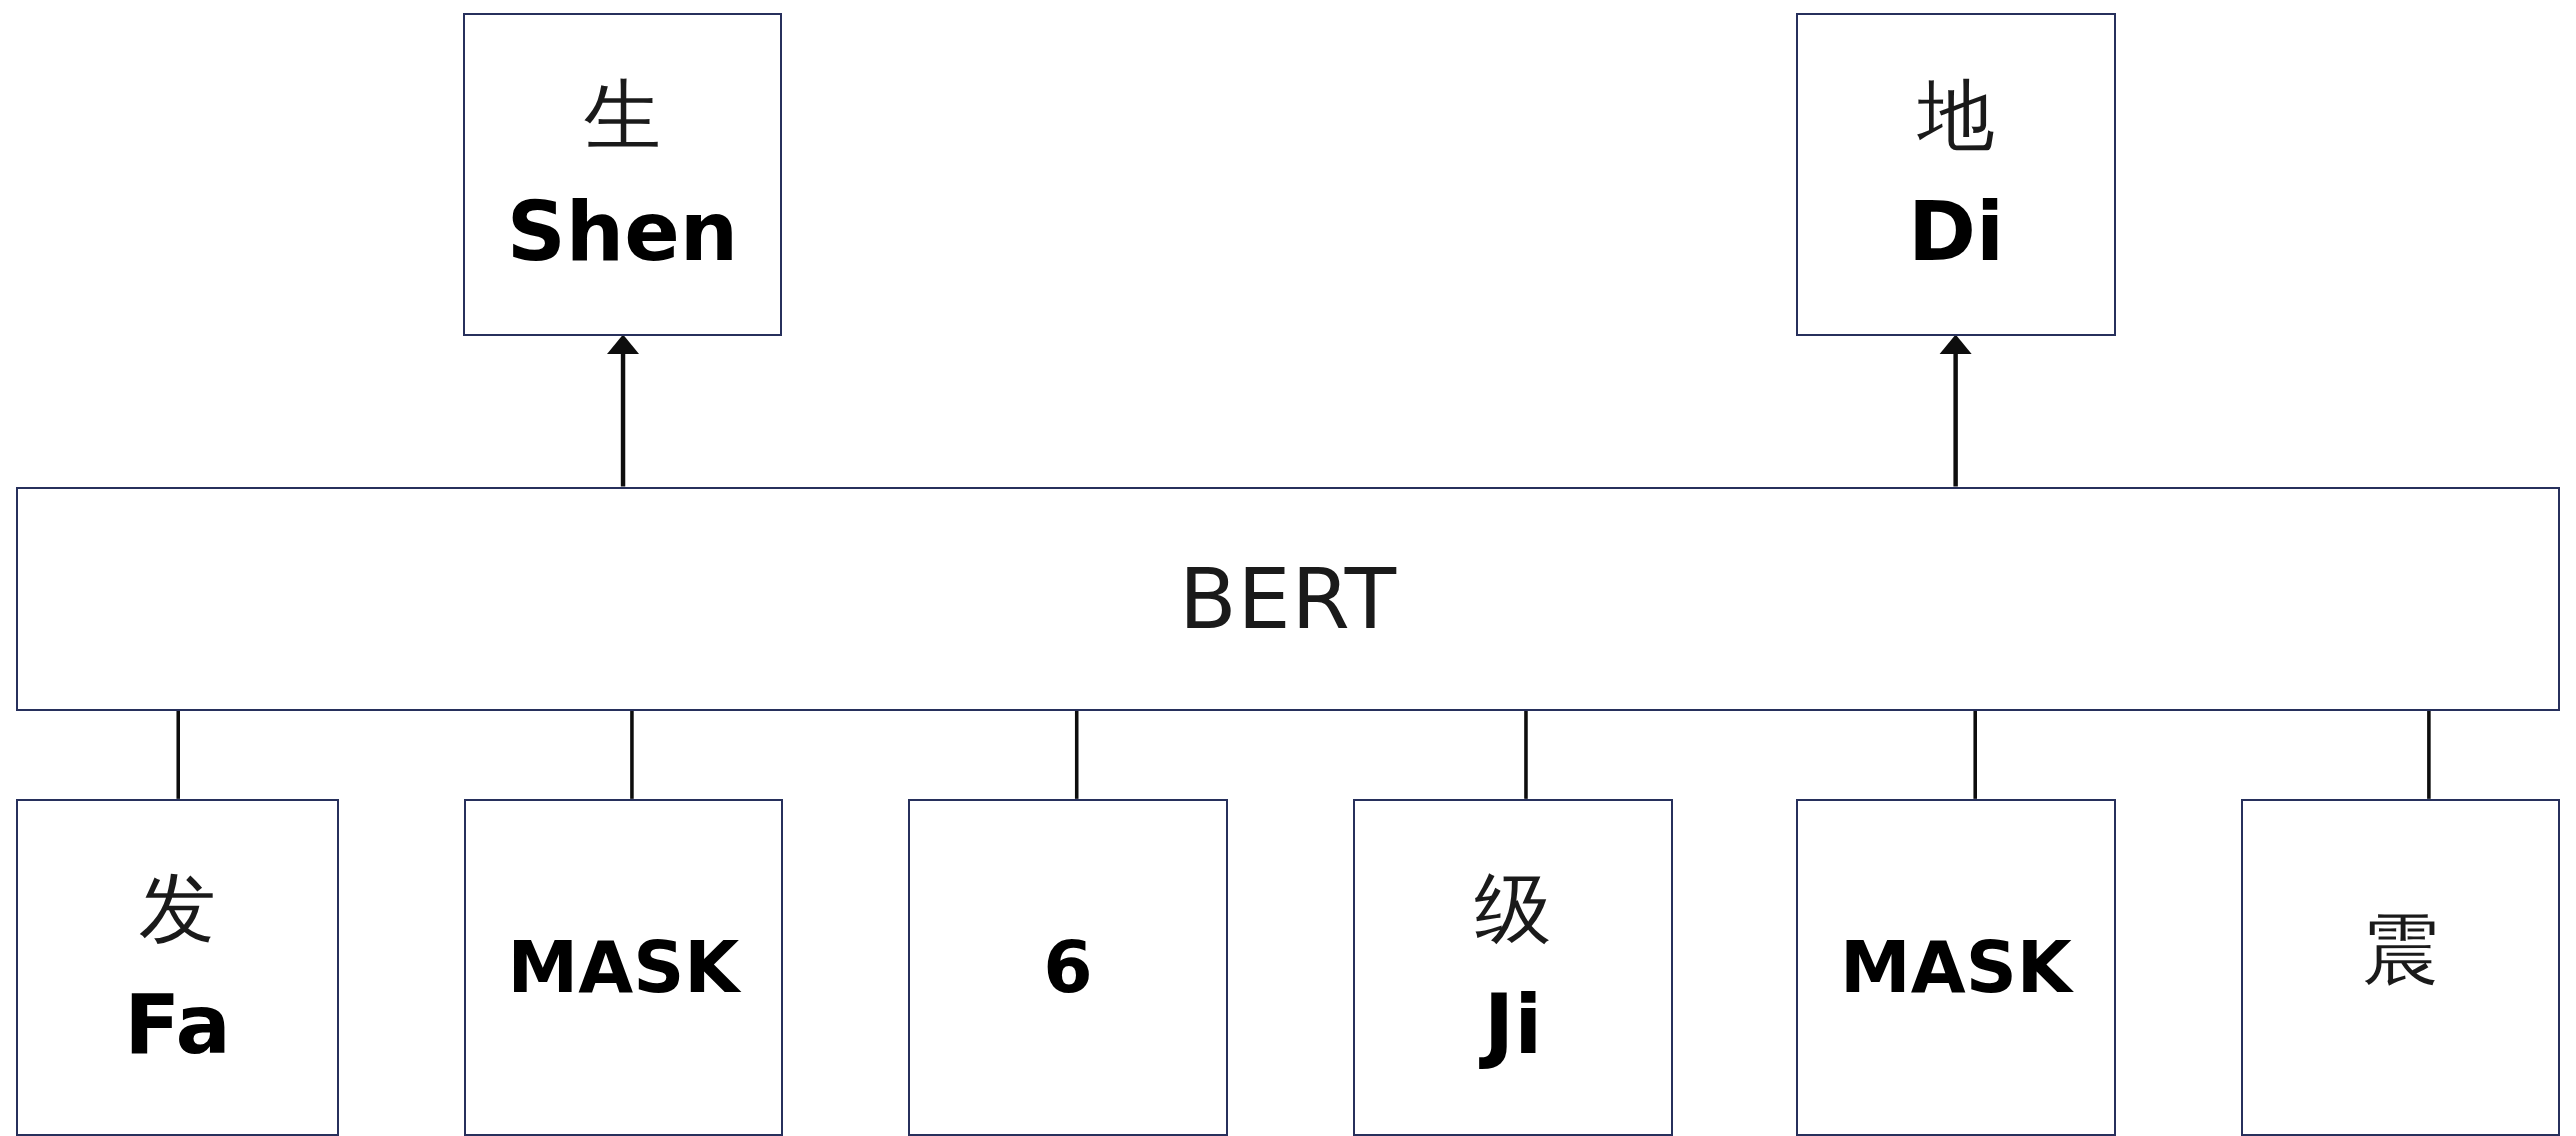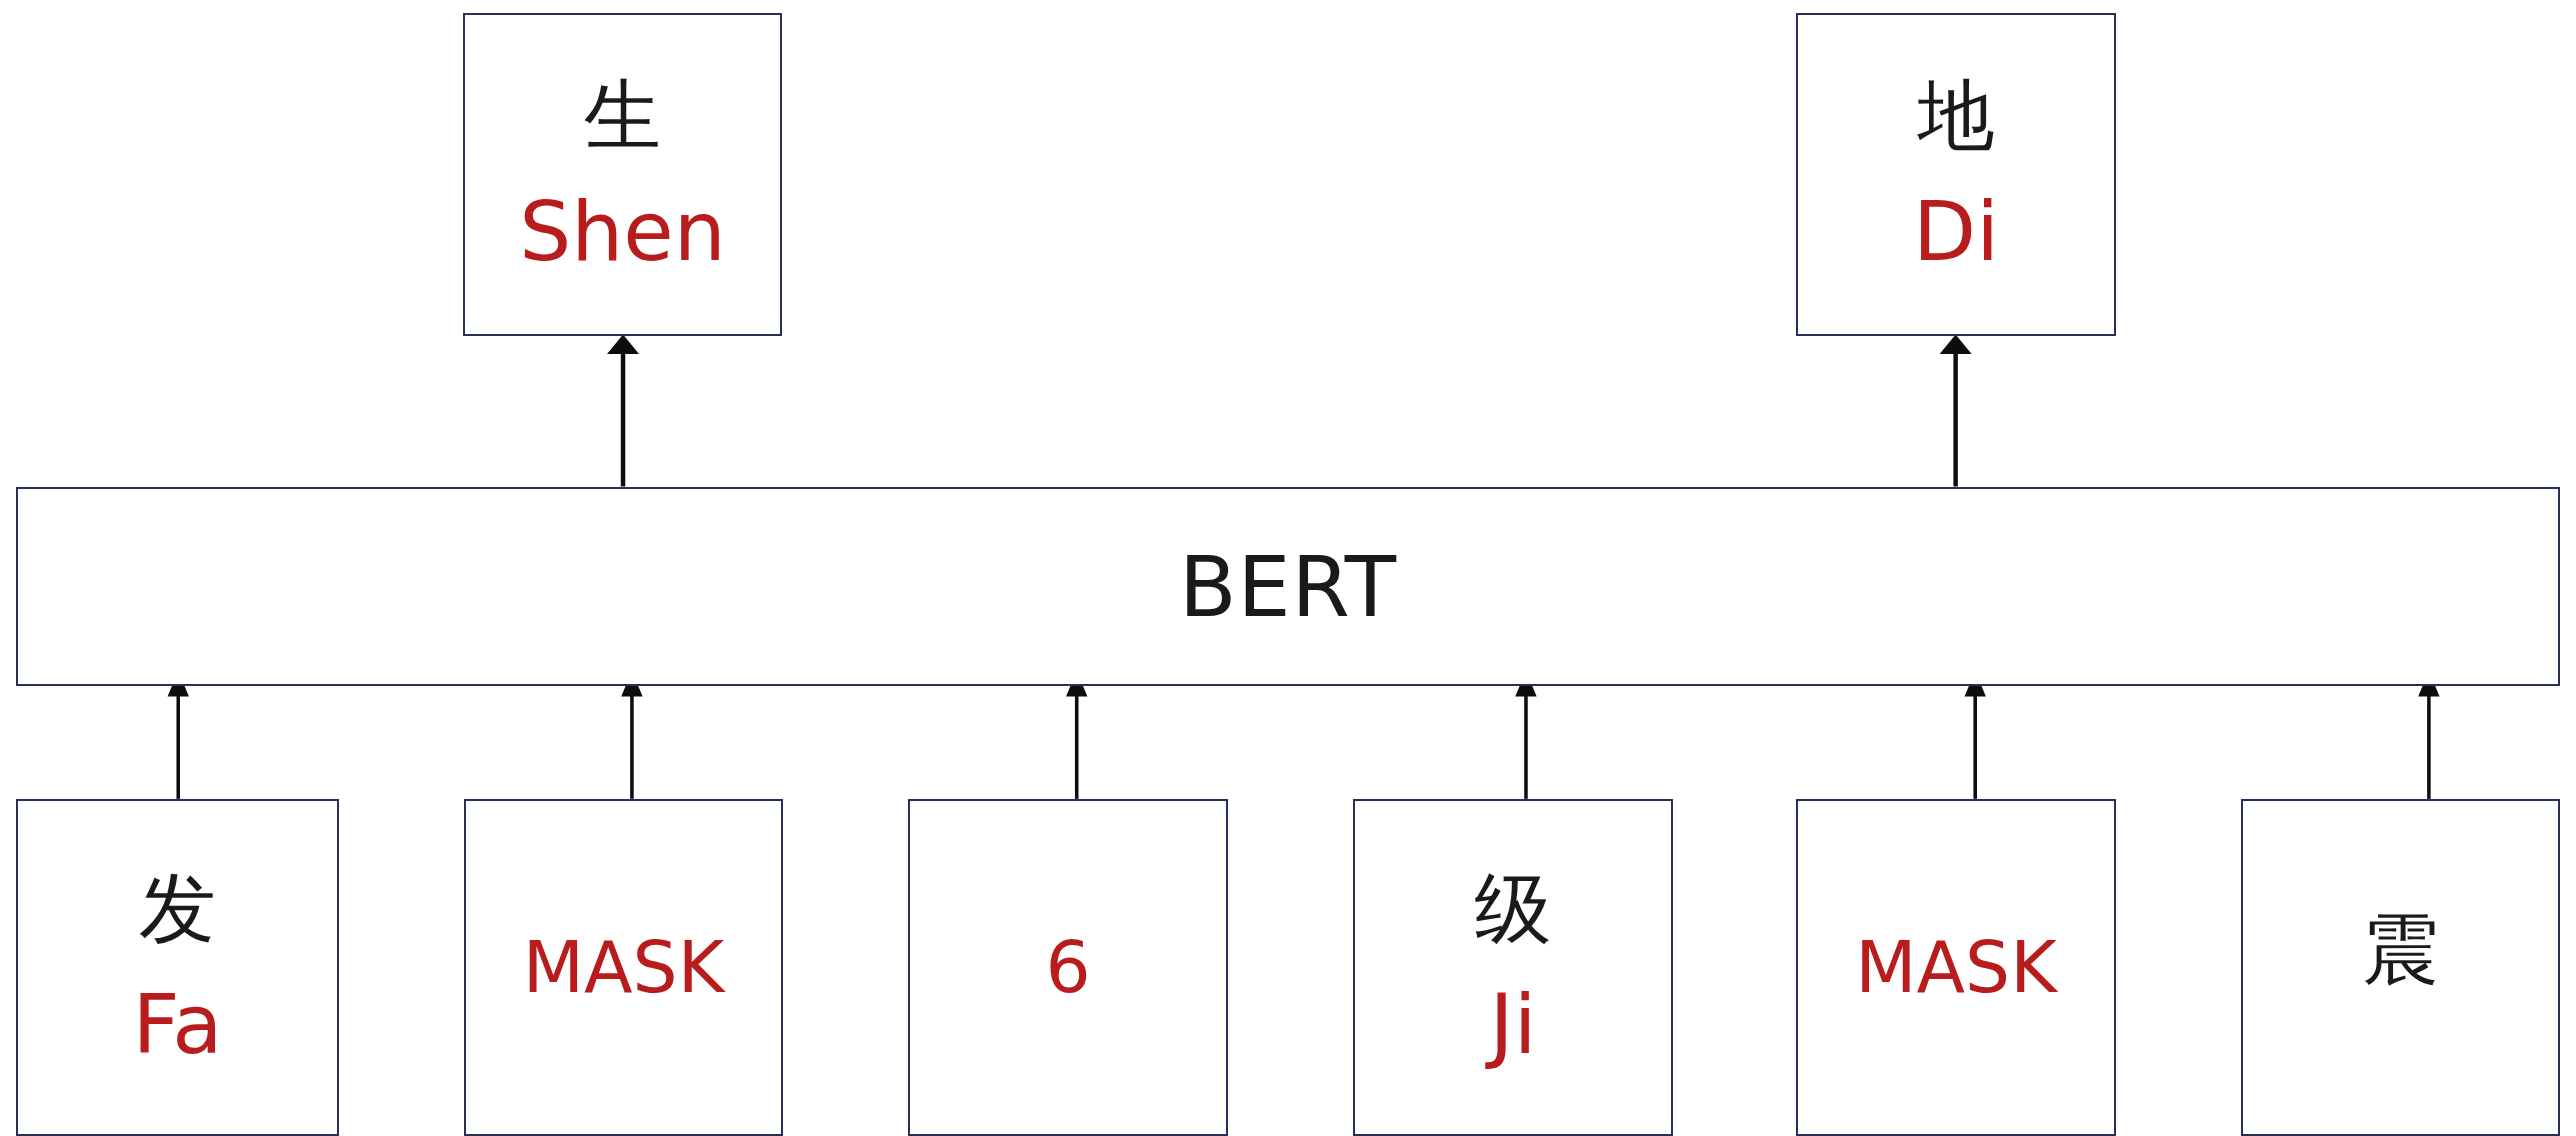--- a/index.html
+++ b/index.html
@@ -34,22 +34,22 @@
     font-size: 77px;
     line-height: 1.0;
     font-weight: 400;
     color: #1a1a1a;
     text-align: center;
   }
   .latin-line {
     font-family: "DejaVu Sans", "Liberation Sans", sans-serif;
     font-size: 82px;
     line-height: 1.0;
-    font-weight: 400;
-    color: #b91c1c;
+    font-weight: 700;
+    color: #000000;
     text-align: left;
   }
   .two-line .cjk-line { margin-bottom: 37px; }
   .single-line .latin-line { font-size: 71px; }
 
   .encoder-bar {
     position: absolute;
     box-sizing: border-box;
     border: 2.7px solid #27305c;
     background: #ffffff;
@@ -125,21 +125,21 @@
   <div class="node-box two-line" style="left:463px; top:13.3px; width:319px; height:323px;">
     <div class="cjk-line">生</div>
     <div class="latin-line">Shen</div>
   </div>
 
   <div class="node-box two-line" style="left:1796px; top:13.3px; width:320px; height:323px;">
     <div class="cjk-line">地</div>
     <div class="latin-line">Di</div>
   </div>
 
-  <div class="encoder-bar" style="left:16px; top:487px; width:2544px; height:199px;">
+  <div class="encoder-bar" style="left:16px; top:487px; width:2544px; height:224px;">
     <div class="encoder-label">BERT</div>
   </div>
 
   <div class="node-box two-line" style="left:16px; top:799px; width:323px; height:337px;">
     <div class="cjk-line">发</div>
     <div class="latin-line">Fa</div>
   </div>
 
   <div class="node-box single-line" style="left:464px; top:799px; width:319px; height:337px;">
     <div class="latin-line">MASK</div>

